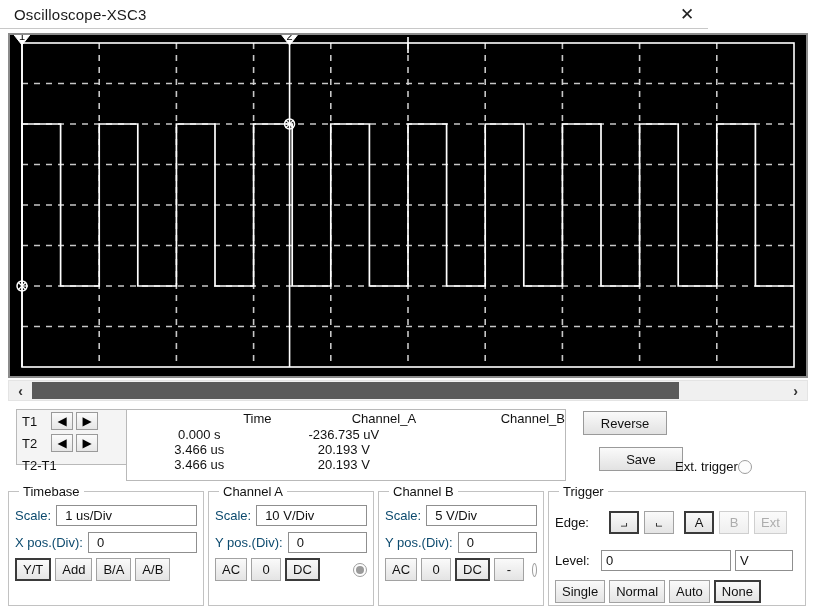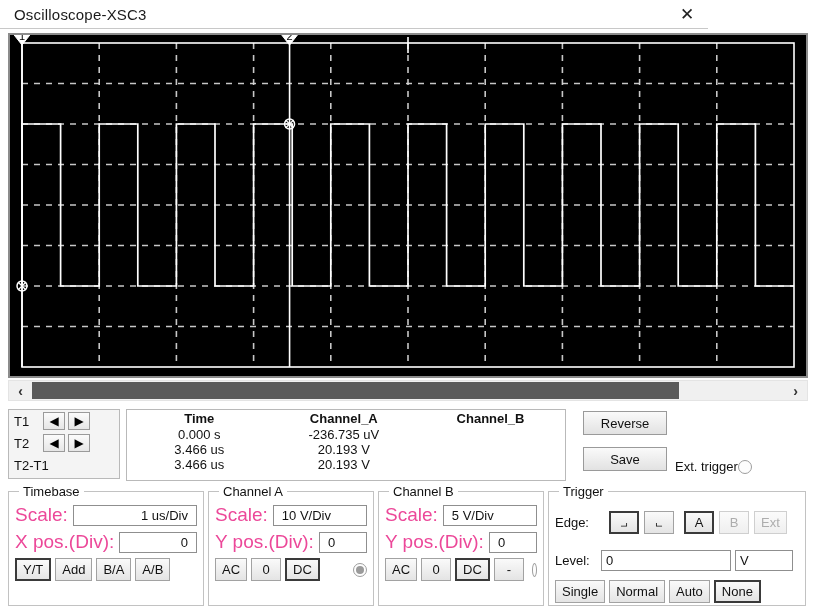--- a/index.html
+++ b/index.html
@@ -74,22 +74,22 @@
     cursor: pointer;
   }
   .hscroll .track-rest { flex: 1 1 auto; height: 17px; background: #f0f0f0; }
 
   
   .readout-zone {
     position: absolute; left: 8px; top: 409px;
     width: 800px; height: 78px;
   }
   .cursor-box {
-    position: absolute; left: 0; top: 0;
-    width: 112px; height: 70px;
+    position: absolute; left: 8px; top: 0;
+    width: 112px; height: 56px;
     background: #f4f4f4;
     border: 1px solid #b9b9b9;
     box-sizing: border-box;
   }
   .cursor-row {
     display: flex; align-items: center;
     height: 22px;
     padding-left: 5px;
   }
   .cursor-lbl {
@@ -113,22 +113,22 @@
     border: 1px solid #b9b9b9;
     box-sizing: border-box;
   }
   .table-box table {
     width: 100%;
     border-collapse: collapse;
     font-size: 13px;
     color: #111;
   }
   .table-box th {
-    font-weight: bold;
-    text-align: center;
+    font-weight: normal;
+    text-align: right;
     padding: 1px 0 1px 0;
   }
   .table-box td {
     text-align: center;
     padding: 0;
     line-height: 15px;
   }
   .col-time { width: 33%; }
   .col-a { width: 33%; }
   .col-b { width: 34%; }
@@ -173,38 +173,38 @@
     width: 800px; height: 115px;
     display: flex;
   }
   .group {
     position: relative;
     border: 1px solid #c2c2c2;
     box-sizing: border-box;
     padding: 0;
     background: #ffffff;
   }
-  .grp-timebase { width: 196px; text-align: right; }
+  .grp-timebase { width: 196px; }
   .grp-cha { width: 166px; margin-left: 4px; }
   .grp-chb { width: 166px; margin-left: 4px; }
   .grp-trigger { width: 258px; margin-left: 4px; }
   .grp-title {
     position: absolute; left: 10px; top: -8px;
     background: #ffffff;
     padding: 0 4px;
     font-size: 13px; color: #111;
   }
   .grp-body { padding: 12px 6px 4px 6px; }
   .fld-row {
     display: flex; align-items: center;
     margin-bottom: 5px;
     height: 22px;
   }
   .fld-lbl {
-    font-size: 19px; color: #ec4899;
+    font-size: 13px; color: #0c4a6e;
     white-space: nowrap;
     margin-right: 5px;
   }
   .txt-input {
     flex: 1 1 auto;
     height: 21px;
     background: #ffffff;
     border: 1px solid #8f8f8f;
     box-sizing: border-box;
     font-size: 13px; color: #111;
@@ -356,21 +356,21 @@
               <td class="col-time">3.466 us</td>
               <td class="col-a">20.193 V</td>
               <td class="col-b"></td>
             </tr>
           </tbody>
       </table>
     </div>
 
     <div class="side-btns">
       <div class="big-btn" style="position:absolute;left:0;top:2px;">Reverse</div>
-      <div class="big-btn" style="position:absolute;left:0;top:38px;">Save</div>
+      <div class="big-btn" style="position:absolute;left:16px;top:38px;">Save</div>
       <div class="ext-row">
         <div class="ext-lbl">Ext. trigger</div>
         <div class="radio-dot" id="ext-dot"></div>
       </div>
     </div>
   </div>
 
   <div class="controls">
 
     <div class="group grp-timebase">

